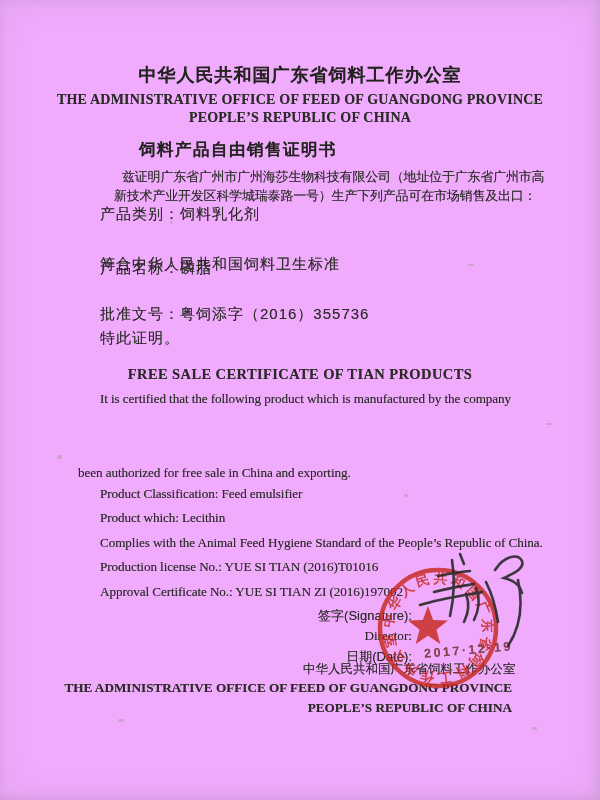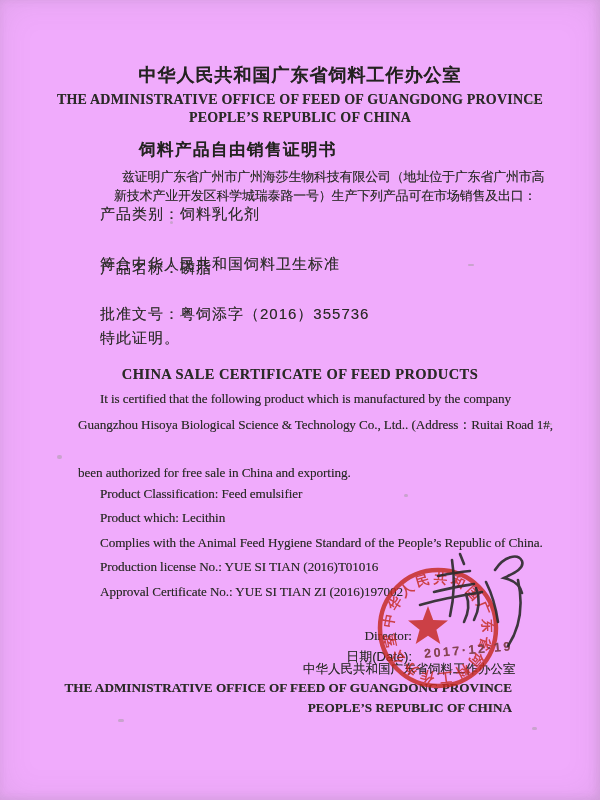--- a/index.html
+++ b/index.html
@@ -50,30 +50,30 @@
 
   <div class="line zh cert-heading">饲料产品自由销售证明书</div>
   <div class="line zh intro1">兹证明广东省广州市广州海莎生物科技有限公司（地址位于广东省广州市高</div>
   <div class="line zh intro2">新技术产业开发区科学城瑞泰路一号）生产下列产品可在市场销售及出口：</div>
   <div class="line zh item-zh" style="top:205px;left:100px;">产品类别：饲料乳化剂</div>
   <div class="line zh item-zh" style="top:230px;left:100px;margin-top:29px;">产品名称：磷脂</div>
   <div class="line zh item-zh" style="top:255px;left:100px;">符合中华人民共和国饲料卫生标准</div>
   <div class="line zh item-zh" style="top:305px;left:100px;">批准文号：粤饲添字（2016）355736</div>
   <div class="line zh item-zh" style="top:329px;left:100px;">特此证明。</div>
 
-  <div class="line en en-heading">CHINA SALE CERTIFICATE OF FEED PRODUCTS</div>
+  <div class="line en en-heading">FREE SALE CERTIFICATE OF TIAN PRODUCTS</div>
   <div class="line en en-body" style="top:391px;left:100px;">It is certified that the following product which is manufactured by the company</div>
-  <div class="line en en-body" style="top:416px;left:78px;">Guangzhou Hisoya Biological Science &amp; Technology Co., Ltd.. (Address：Ruitai Road 1#,</div>
   <div class="line en en-body" style="top:465px;left:78px;">been authorized for free sale in China and exporting.</div>
   <div class="line en en-body" style="top:486px;left:100px;">Product Classification: Feed emulsifier</div>
   <div class="line en en-body" style="top:510px;left:100px;">Product which: Lecithin</div>
   <div class="line en en-body" style="top:535px;left:100px;">Complies with the Animal Feed Hygiene Standard of the People’s Republic of China.</div>
   <div class="line en en-body" style="top:559px;left:100px;">Production license No.: YUE SI TIAN (2016)T01016</div>
   <div class="line en en-body" style="top:584px;left:100px;">Approval Certificate No.: YUE SI TIAN ZI (2016)197002</div>
 
+  <div class="line zh sig-label" style="top:607px;">签字(Signature):</div>
   <div class="line en sig-label" style="top:628px;font-size:13.2px;">Director:</div>
   <div class="line zh sig-label" style="top:648px;">日期(Date):</div>
   <div class="line zh office-zh">中华人民共和国广东省饲料工作办公室</div>
   <div class="line en office-en1">THE ADMINISTRATIVE OFFICE OF FEED OF GUANGDONG PROVINCE</div>
   <div class="line en office-en2">PEOPLE’S REPUBLIC OF CHINA</div>
 
   <svg class="seal-svg" width="150" height="150" viewBox="0 0 150 150">
     <circle cx="72" cy="72" r="58" fill="none" stroke="#c5291f" stroke-width="4.5"></circle>
     <polygon fill="#c5291f" points="62,50 67.2,63.9 82,64.5 70.4,73.7 74.3,88 62,79.8 49.7,88 53.6,73.7 42,64.5 56.8,63.9"></polygon>
     <defs>

